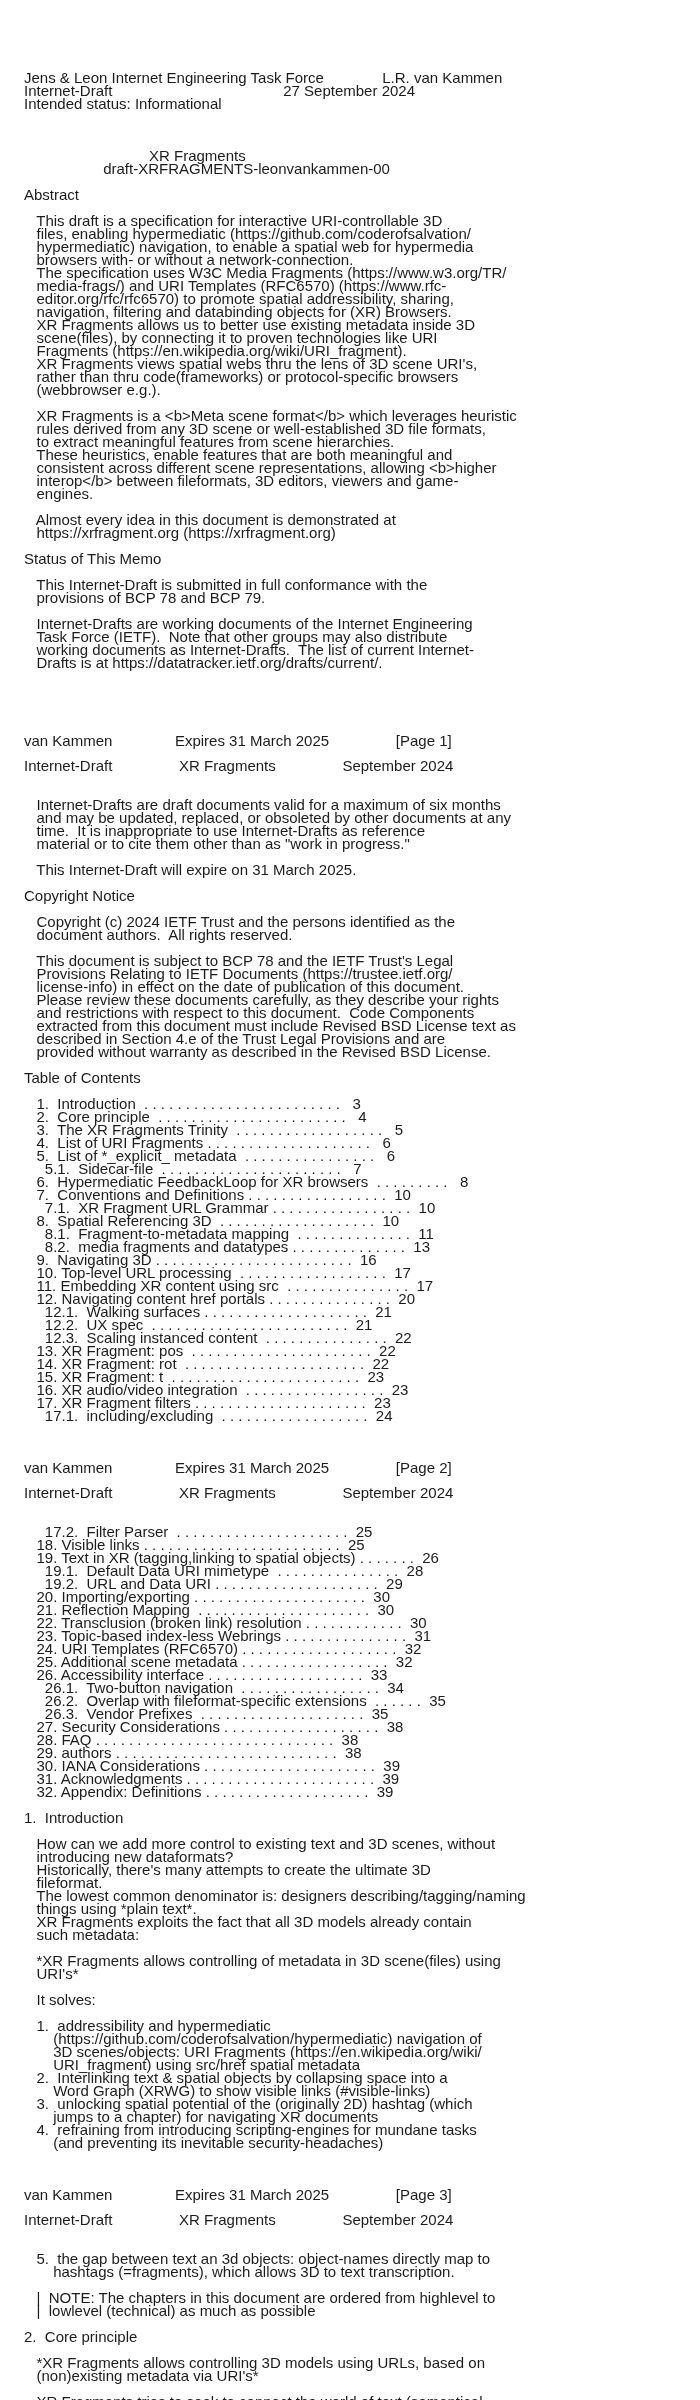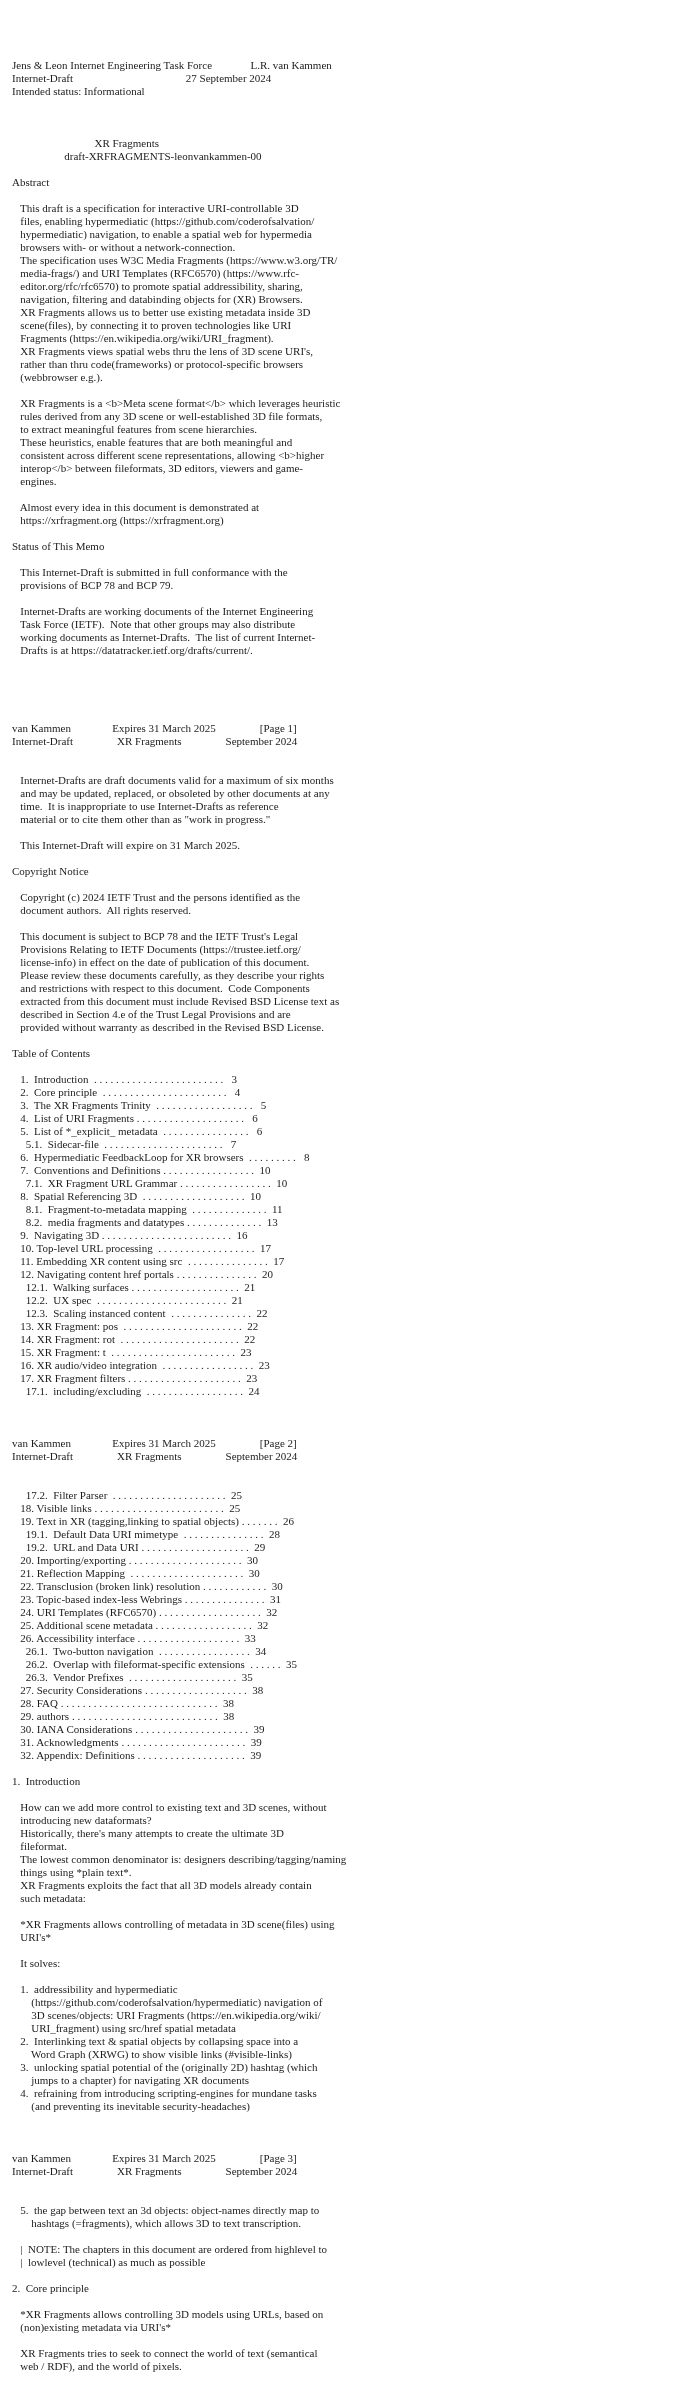--- a/index.html
+++ b/index.html
@@ -8,24 +8,24 @@
     height: 2400px;
     overflow: hidden;
     position: relative;
   }
   .doc {
     position: absolute;
     left: 12px;
     top: 59px;
   }
   pre.page {
-    margin: 0;
+    margin: 12px;
     padding: 0;
-    font-family: Liberation Serif, serif;
-    font-size: 11px;
+    font-family: Liberation Sans, sans-serif;
+    font-size: 15px;
     line-height: 13px;
     color: #1c1c1c;
     white-space: pre;
   }
 </style>
 </head>
 <body>
 
 <main class="doc">
   <pre class="page">Jens &amp; Leon Internet Engineering Task Force              L.R. van Kammen

